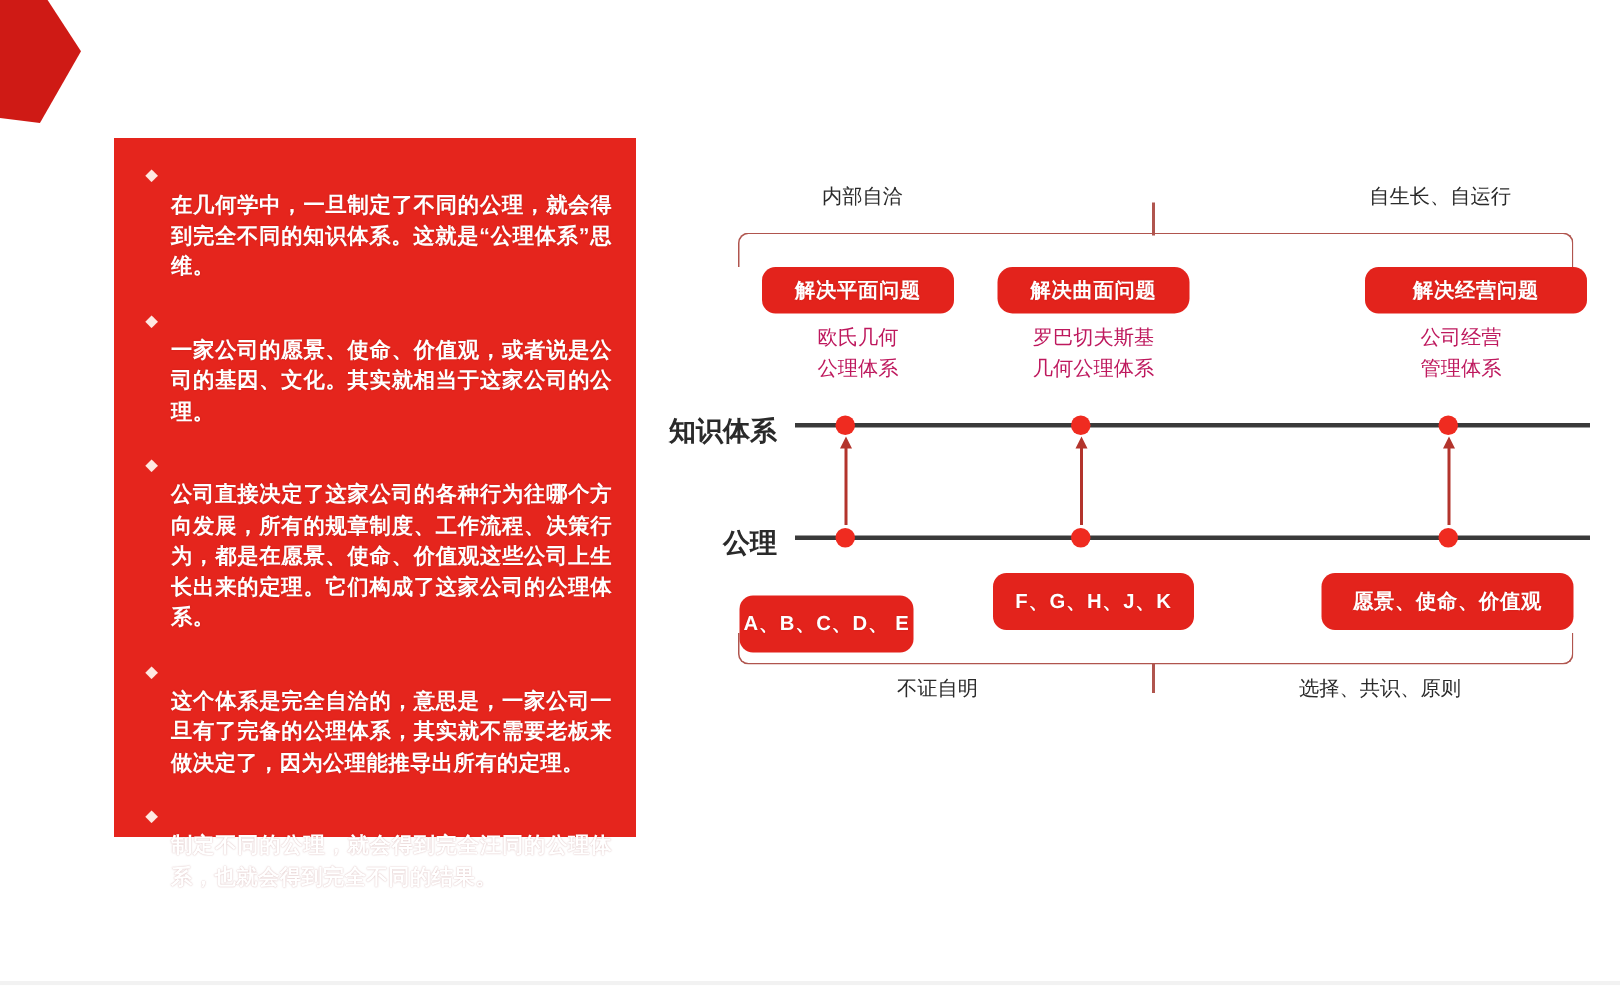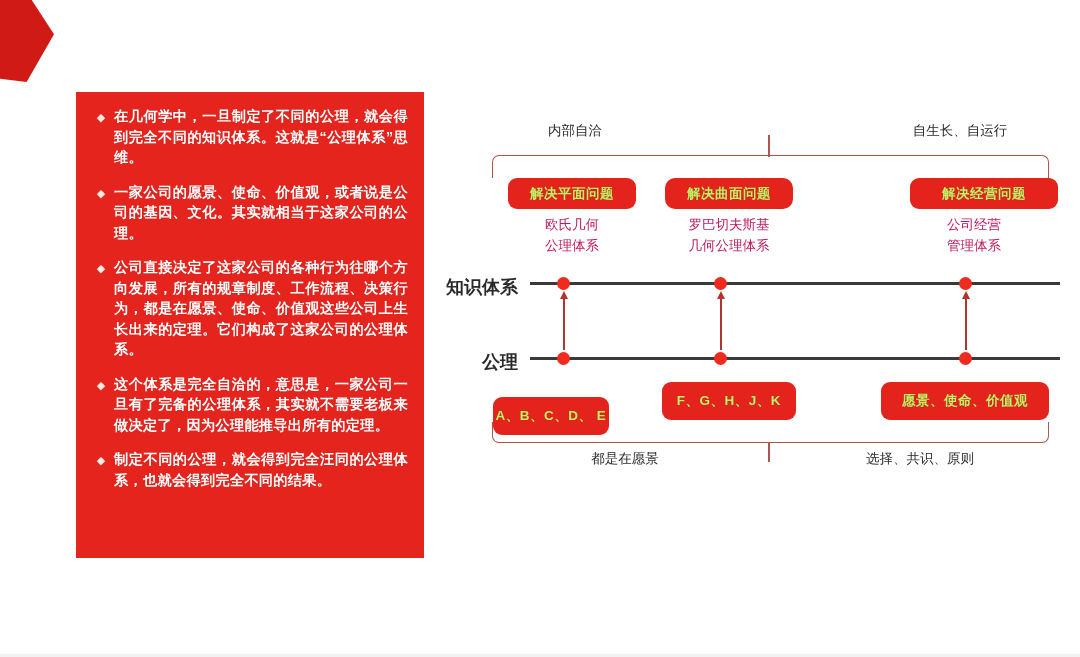--- a/index.html
+++ b/index.html
@@ -73,35 +73,36 @@
   }
   .bullet-text {
     flex: 1 1 auto;
     color: #ffffff;
     font-size: 14.2px;
     line-height: 20.5px;
     letter-spacing: 0.3px;
     text-align: justify;
     font-weight: bold;
     text-shadow: 0 0 1px rgba(120,0,0,0.35);
+    margin-top: 21px;
   }
 
   
   .diagram {
     position: absolute;
     left: 440px;
     top: 110px;
     width: 630px;
     height: 380px;
   }
 
   .red-box {
     position: absolute;
     background: #e3231c;
-    color: #bef264;
+    color: #ffffff;
     border-radius: 9px;
     font-size: 13.5px;
     font-weight: bold;
     letter-spacing: 0.5px;
     display: flex;
     align-items: center;
     justify-content: center;
     text-align: center;
     line-height: 16px;
     box-sizing: border-box;
@@ -267,20 +268,20 @@
     <div class="axis-dot" style="left:519px; top:242px;"></div>
 
     <div class="red-box" style="left:53px; top:287px; width:116px; height:38px;">A、B、C、D、
 E</div>
     <div class="red-box" style="left:222px; top:272px; width:134px; height:38px;">F、G、H、J、K</div>
     <div class="red-box" style="left:441px; top:272px; width:168px; height:38px;">愿景、使命、价值观</div>
 
     <div class="bracket-bottom" style="left:52px; top:312px; width:555px; height:20px;"></div>
     <div class="bracket-tick" style="left:328px; top:332px; height:20px;"></div>
 
-    <div class="group-label" style="left:185px; top:340px; transform:translateX(-50%);">都是在愿景</div>
+    <div class="group-label" style="left:185px; top:340px; transform:translateX(-50%);">不证自明</div>
     <div class="group-label" style="left:480px; top:340px; transform:translateX(-50%);">选择、共识、原则</div>
 
   </div>
 
   <div class="page-rule"></div>
 
 </div>
 
 </body></html>

